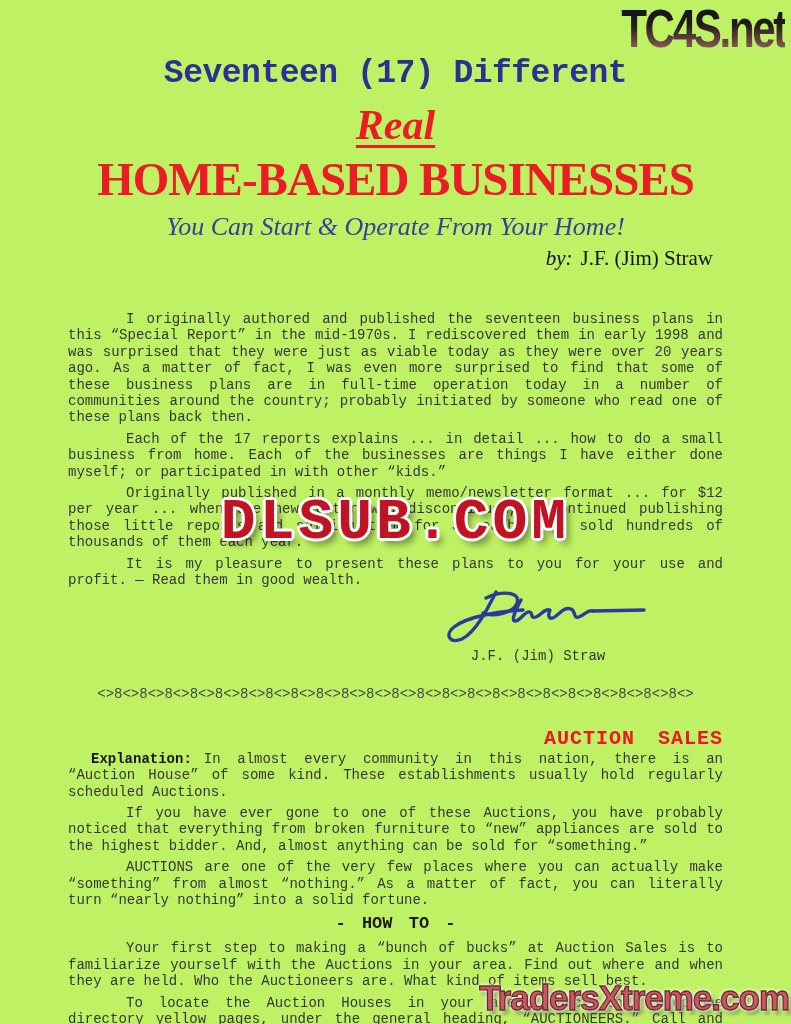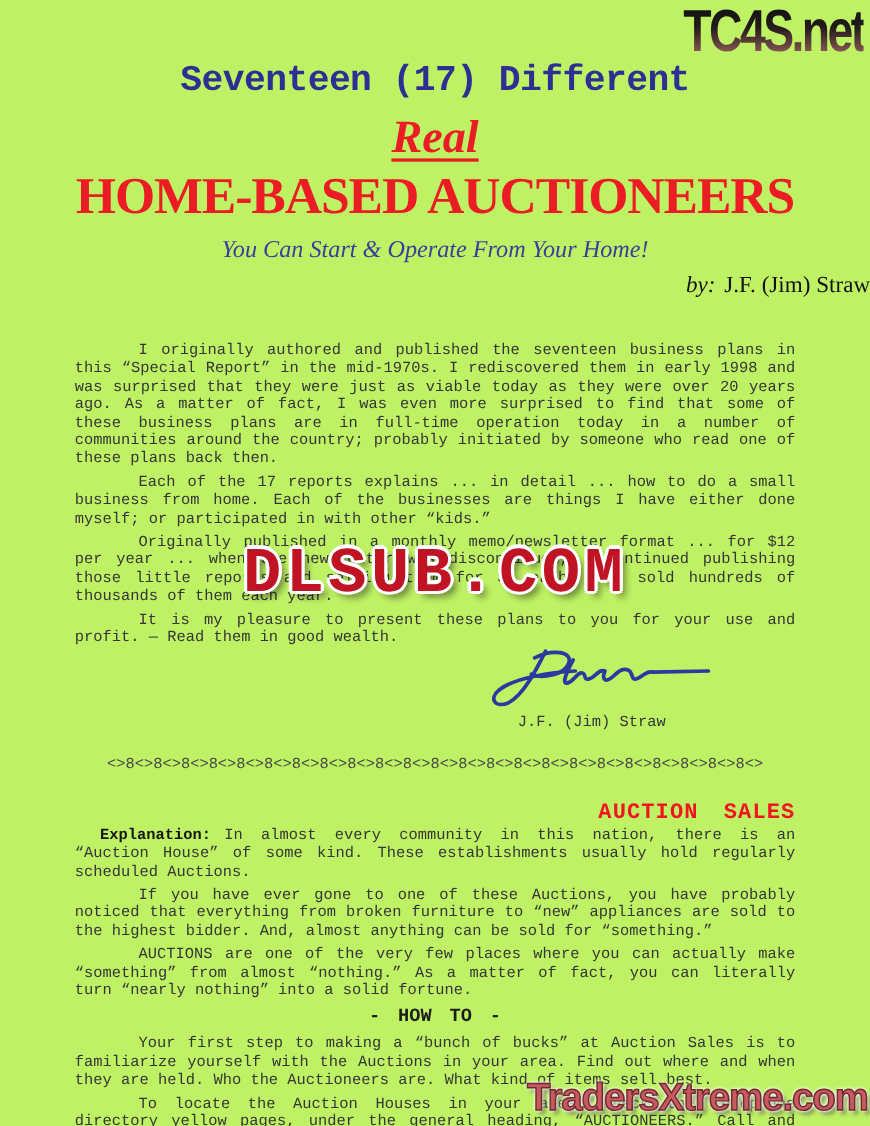--- a/index.html
+++ b/index.html
@@ -21,22 +21,22 @@
 
   
   .title-block { text-align:center; padding-top:54px; font-family:"Liberation Serif", serif; }
   .pretitle { color:#2d3092; font-size:33px; font-weight:bold; line-height:40px; letter-spacing:-0.5px;font-family:Liberation Mono, monospace; }
   .real {
     display:inline-block; margin-top:9px;
     color:#ec1c24; font-size:42px; line-height:44px; font-weight:bold; font-style:italic;
     text-decoration:underline; text-decoration-thickness:3px; text-underline-offset:6px;
   }
   .main-title { color:#ec1c24; font-size:47px; line-height:52px; font-weight:bold; letter-spacing:-1px; margin-top:6px; }
-  .subtitle { color:#3a3d9b; font-size:22px; line-height:30px; font-style:italic; margin-top:7px; }
-  .byline { text-align:right; font-size:21px; line-height:26px; color:#121212; margin-top:3px; }
+  .subtitle { color:#3a3d9b; font-size:26px; line-height:30px; font-style:italic; margin-top:7px; }
+  .byline { text-align:right; padding-right:78px; font-size:21px; line-height:26px; color:#121212; margin-top:3px; }
   .byline .by { font-style:italic; }
   .byline .name { padding-left:8px; }
 
   
   .body-text { margin:40px 68px 0 68px; color:#363636; font-size:14px; line-height:16.4px; text-align:justify; }
   p.bp { margin:0 0 5px 0; text-indent:58px; }
   p.bp.noindent { text-indent:0; }
   .bold-lead { font-weight:bold; color:#161616;padding-left:23px; }
   .gap { padding-left:12px; }
 
@@ -75,21 +75,21 @@
 </head>
 <body>
 
 <div class="page">
 
   <div class="tc4s">TC4S.net</div>
 
   <div class="title-block">
     <div class="pretitle">Seventeen (17) Different</div>
     <div><span class="real">Real</span></div>
-    <div class="main-title">HOME-BASED AUCTIONEERS</div>
+    <div class="main-title">HOME-BASED BUSINESSES</div>
     <div class="subtitle">You Can Start &amp; Operate From Your Home!</div>
     <div class="byline">
       <span class="by">by:</span><span class="name">J.F. (Jim) Straw</span>
     </div>
   </div>
 
   <div class="body-text">
     <p class="bp">I originally authored and published the seventeen business plans in this “Special Report” in the mid-1970s.  I rediscovered them in early 1998 and was surprised that they were just as viable today as they were over 20 years ago. As a matter of fact, I was even more surprised to find that some of these business plans are in full-time operation today in a number of communities around the country; probably initiated by someone who read one of these plans back then.</p>
     <p class="bp">Each of the 17 reports explains ... in detail ... how to do a small business from home.  Each of the businesses are things I have either done myself; or participated in with other “kids.”</p>
     <p class="bp">Originally published in a monthly memo/newsletter format ... for $12 per year ... when the newsletter was discontinued, I continued publishing those little reports and selling them for $1 each. — I sold hundreds of thousands of them each year.</p>

